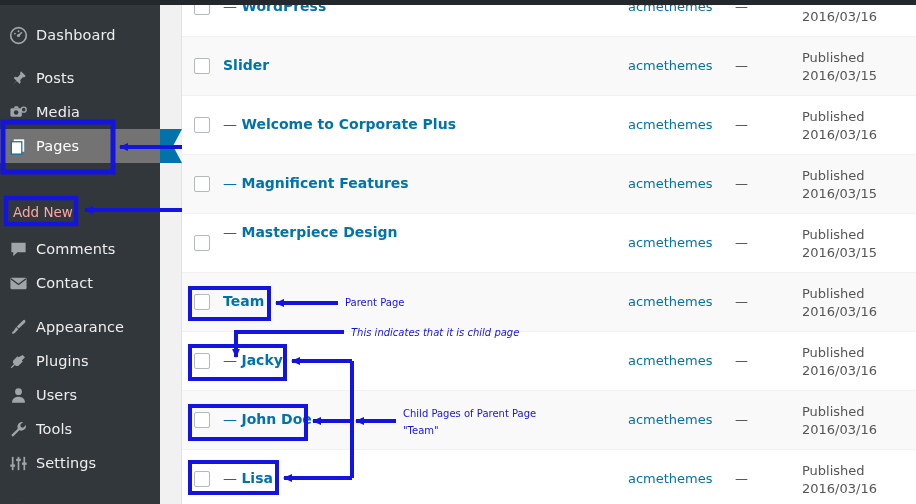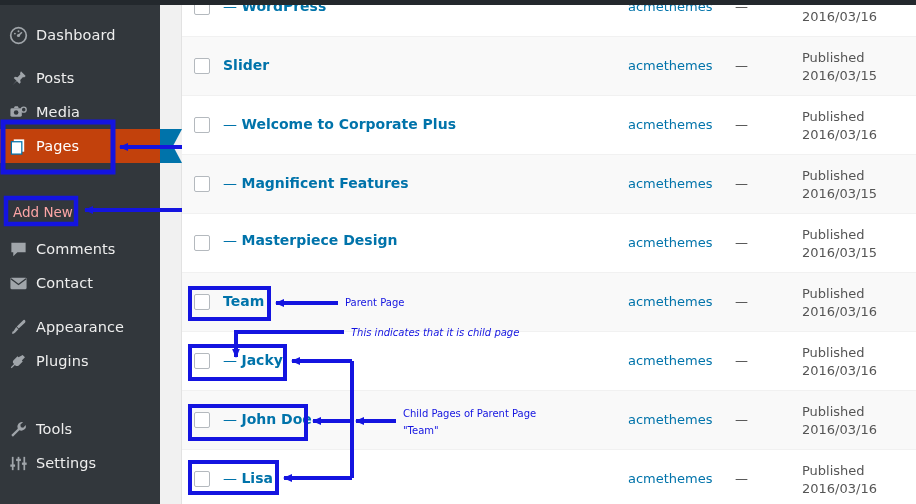--- a/index.html
+++ b/index.html
@@ -22,21 +22,21 @@
   .menu-item{
     position:absolute; left:0; width:160px; height:34px;
     display:flex; align-items:center; color:#eee;
     font-size:14.5px; cursor:pointer;
   }
   .menu-item .mi-icon{
     width:36px; min-width:36px; display:flex; align-items:center;
     justify-content:center; color:#a0a5aa;
   }
   .menu-item .mi-label{ color:#eeeeee; letter-spacing:.1px;}
-  .menu-item.current{ background:#c2410c; }
+  .menu-item.current{ background:#737373; }
   .menu-item.current .mi-icon{ color:#fff; }
   .menu-item.current .mi-label{ color:#fff; }
 
   
   .current-flag{
     position:absolute; left:160px; width:22px; height:34px;
     background:#0073aa; z-index:6;
   }
   .current-flag:after{
     content:""; position:absolute; right:0; top:0;
@@ -196,20 +196,29 @@
 
   <div class="menu-item" style="top:344px">
     <span class="mi-icon">
       <svg width="19" height="19" viewBox="0 0 20 20">
           <path d="M14.4 3.2l2.4 2.4-3.3 3.3 1 1-4.2 4.2c-1 1-2.6 1-3.6 0l-.5-.5-3.4 3.4-.9-.9 3.4-3.4-.5-.5c-1-1-1-2.6 0-3.6L9 4.4l1 1z" fill="currentColor"></path>
         </svg>
     </span>
     <span class="mi-label">Plugins</span>
   </div>
 
+  <div class="menu-item" style="top:378px">
+    <span class="mi-icon">
+      <svg width="19" height="19" viewBox="0 0 20 20">
+          <circle cx="10" cy="6" r="3.6" fill="currentColor"></circle>
+          <path d="M3.2 17.5c0-4 3-6.2 6.8-6.2s6.8 2.2 6.8 6.2z" fill="currentColor"></path>
+        </svg>
+    </span>
+    <span class="mi-label">Users</span>
+  </div>
 
   <div class="menu-item" style="top:446px">
     <span class="mi-icon">
       <svg width="19" height="19" viewBox="0 0 20 20">
           <rect x="3" y="3" width="1.8" height="14" fill="currentColor"></rect>
           <rect x="9.1" y="3" width="1.8" height="14" fill="currentColor"></rect>
           <rect x="15.2" y="3" width="1.8" height="14" fill="currentColor"></rect>
           <rect x="1.4" y="11" width="5" height="2.4" fill="currentColor"></rect>
           <rect x="7.5" y="5" width="5" height="2.4" fill="currentColor"></rect>
           <rect x="13.6" y="9" width="5" height="2.4" fill="currentColor"></rect>
@@ -277,21 +286,21 @@
       <a class="title-cell child" style="top: 19.5px;"><span class="dash">— </span><span>Magnificent Features</span></a>
       <a class="author-cell" style="top: 20.5px;">acmethemes</a>
       <div class="comments-cell" style="top: 20.5px;">—</div>
       <div class="date-cell" style="top: 11.5px;">
         <div>Published</div>
         <div>2016/03/15</div>
       </div>
     </div>
     <div class="row wht" style="top: 214px; height: 59px;">
       <div class="cb" style="top: 20.5px;"></div>
-      <a class="title-cell child" style="top: 18px;"><span class="dash">— </span><span>Masterpiece Design</span></a>
+      <a class="title-cell child" style="top: 10px;"><span class="dash">— </span><span>Masterpiece Design</span></a>
       <a class="author-cell" style="top: 20.5px;">acmethemes</a>
       <div class="comments-cell" style="top: 20.5px;">—</div>
       <div class="date-cell" style="top: 11.5px;">
         <div>Published</div>
         <div>2016/03/15</div>
       </div>
     </div>
     <div class="row alt" style="top: 273px; height: 59px;">
       <div class="cb" style="top: 20.5px;"></div>
       <a class="title-cell" style="top: 19.5px;"><span>Team</span></a>

